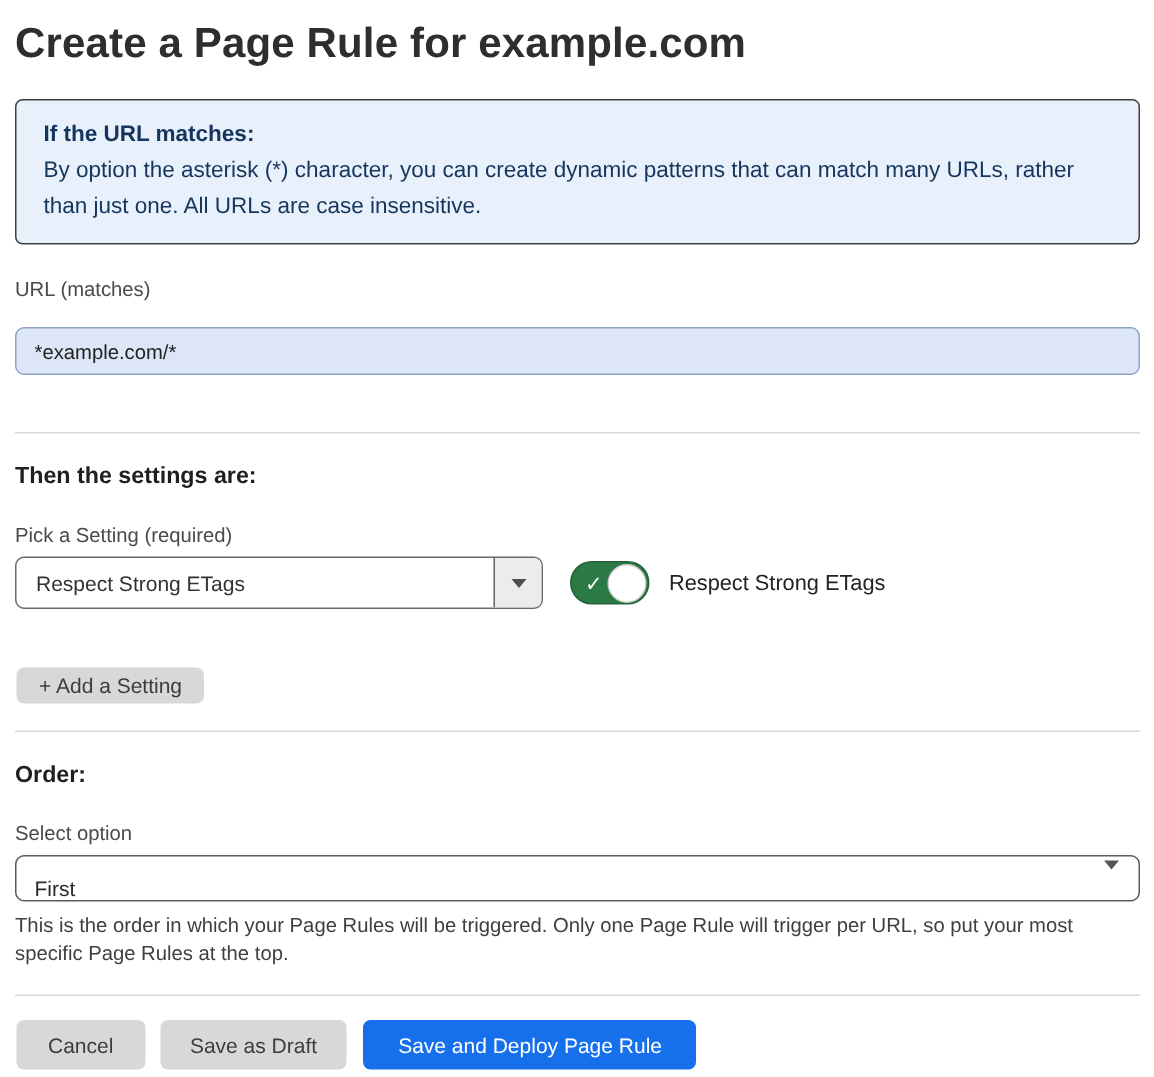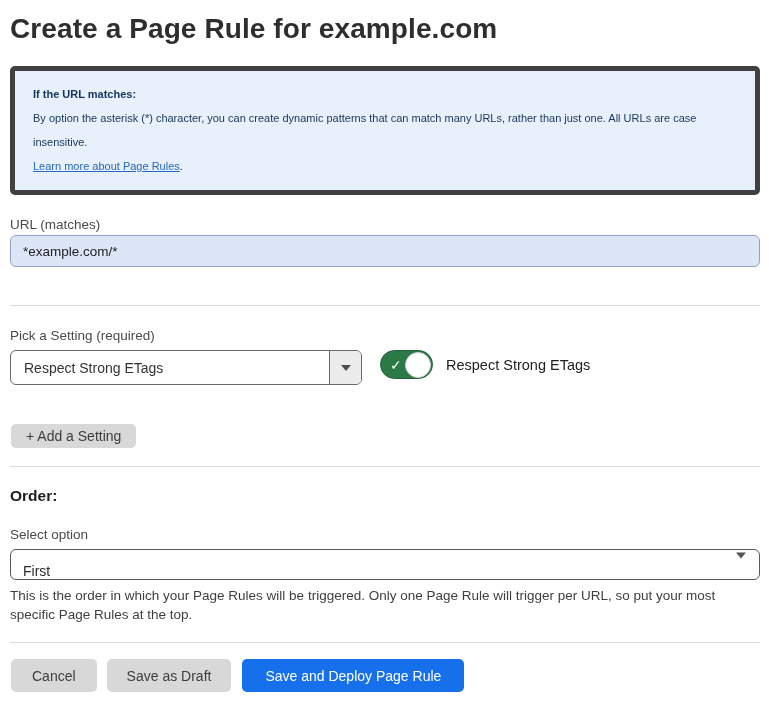--- a/index.html
+++ b/index.html
@@ -12,59 +12,59 @@
   .page { padding: 8px 9px 0 10px; }
 
   .page-title {
     font-size: 28px; font-weight: bold; color: #2e2e2e;
     margin-top: 5px; letter-spacing: 0.1px;
   }
 
   .info-box {
     margin-top: 21px;
     background: #e7f0fb;
-    border: 5px solid #404040;
+    border: 1px solid #404040;
     border-radius: 5px;
     padding: 11px 18px 12px 18px;
     color: #16355d;
-    font-size: 11px;
+    font-size: 15px;
     line-height: 24px;
   }
   .info-box .info-heading { font-weight: bold; }
   .info-box .info-link {
     color: #2667c0; text-decoration: underline; cursor: pointer;
   }
 
   .field-label {
     font-size: 13.5px; color: #4a4a4a; margin-top: 22px;
   }
 
   .url-input {
-    display: block; width: 100%; height: 32px; margin-top: 3px;
+    display: block; width: 100%; height: 32px; margin-top: 18px;
     background: #dce6f7;
     border: 1px solid #8fa3c8;
     border-radius: 6px;
     padding: 0 12px;
     font-family: "Liberation Sans", sans-serif;
     font-size: 13.5px; color: #222;
     outline: none;
   }
 
   .divider {
     border: none; border-top: 1px solid #d9d9d9;
     margin-top: 38px;
   }
   .divider.tight { margin-top: 18px; }
 
   .section-heading {
     font-size: 15.5px; font-weight: bold; color: #1f1f1f;
     margin-top: 20px;
   }
 
-  .setting-row { display: flex; align-items: flex-start; margin-top: 7px; }
+  .setting-row { display: flex; align-items: center; margin-top: 7px; }
 
   .dropdown {
     display: flex; align-items: stretch;
     width: 352px; height: 35px;
     background: #ffffff;
     border: 1px solid #696969;
     border-radius: 6px;
     overflow: hidden;
     cursor: pointer;
   }
@@ -143,28 +143,28 @@
 </head>
 <body>
 
 <div class="page">
 
   <h1 class="page-title">Create a Page Rule for example.com</h1>
 
   <div class="info-box">
     <div class="info-heading">If the URL matches:</div>
     <div class="info-body">By option the asterisk (*) character, you can create dynamic patterns that can match many URLs, rather than just one. All URLs are case insensitive.</div>
-    <div><a class="info-link">Learn more about Page Rules</a><span>.</span></div>
   </div>
 
   <div class="field-label">URL (matches)</div>
   <input class="url-input" type="text" value="*example.com/*" style="">
 
   <hr class="divider">
 
+  <div class="section-heading">Then the settings are:</div>
 
   <div class="field-label">Pick a Setting (required)</div>
 
   <div class="setting-row">
     <div class="dropdown">
       <div class="dropdown-value">Respect Strong ETags</div>
       <div class="dropdown-arrow-btn">
         <span class="tri-down"></span>
       </div>
     </div>

